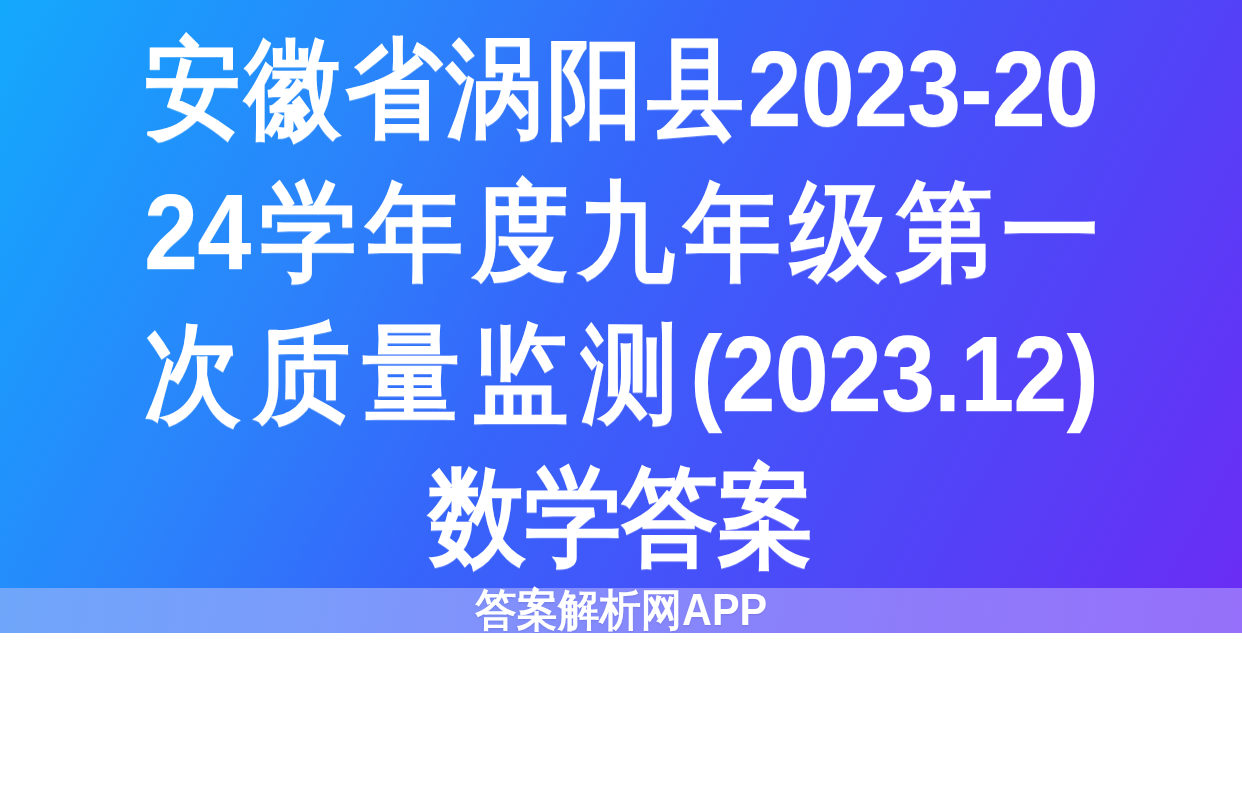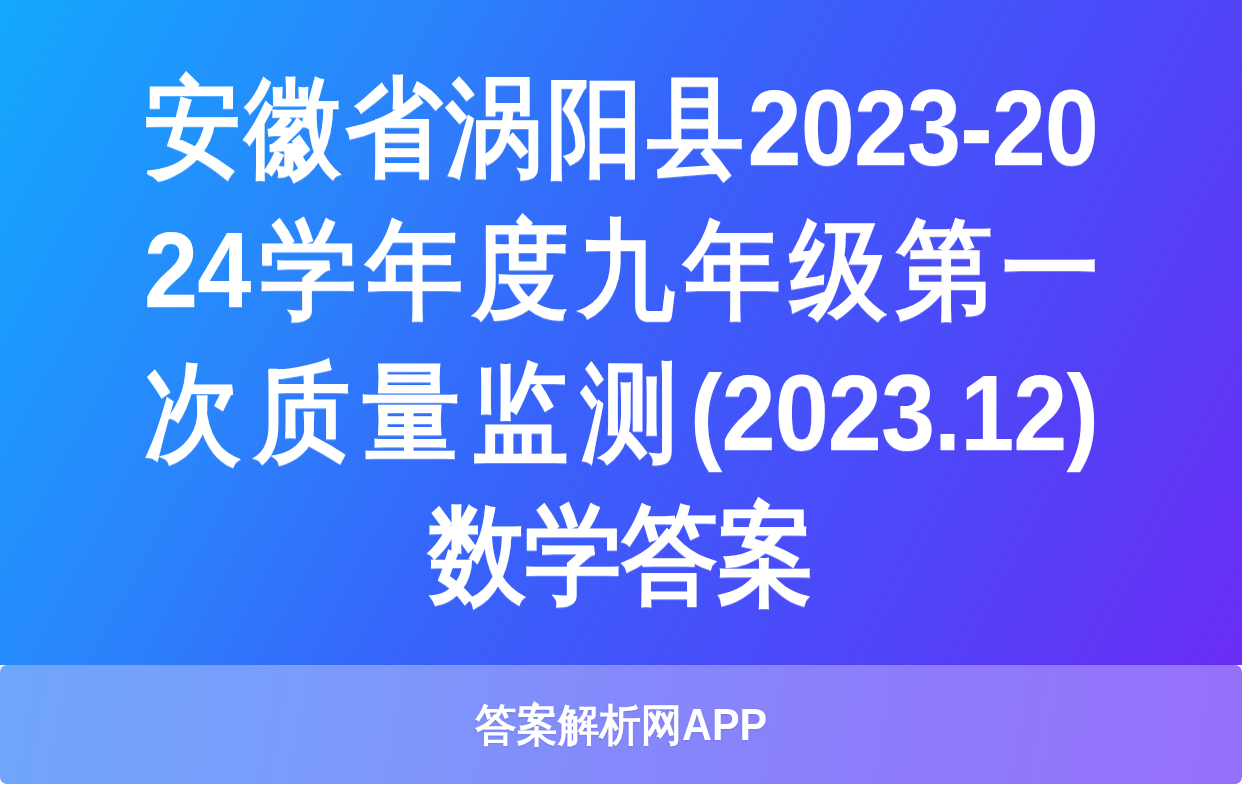--- a/index.html
+++ b/index.html
@@ -5,21 +5,21 @@
 <style>
   html, body {
     margin: 0;
     padding: 0;
     background: #ffffff;
   }
 
   #card {
     position: relative;
     width: 1242px;
-    height: 784px;
+    height: 633px;
     overflow: hidden;
     font-family: "Liberation Sans", "DejaVu Sans", sans-serif;
     display: flex;
     flex-direction: column;
   }
 
   
   .hero {
     position: relative;
     width: 100%;
@@ -66,23 +66,22 @@
     position: relative;
     width: 100%;
     height: 121px;
     background: linear-gradient(100deg,
                 #6FA6FA 0%,
                 #7B9BFB 26%,
                 #8688FB 52%,
                 #8E7BFA 74%,
                 #9670FA 100%);
     display: flex;
-    align-items: center;
+    align-items: flex-start;
     justify-content: center;
-    border-radius: 7px;
   }
 
   .footer-text {
     color: #ffffff;
     font-family: "Liberation Sans", "DejaVu Sans", sans-serif;
     font-size: 44px;
     font-weight: 700;
     letter-spacing: 0px;
     line-height: 1;
     transform: scaleX(0.94);

